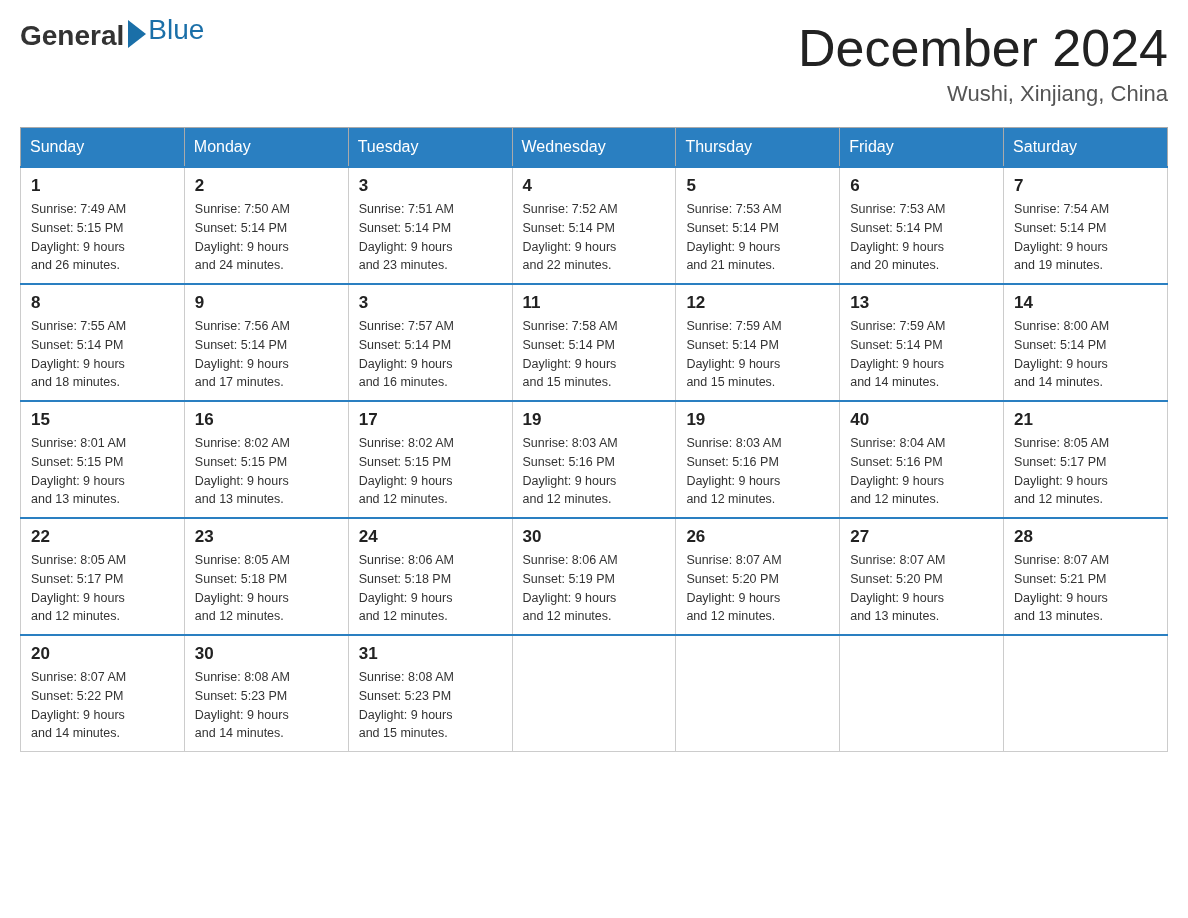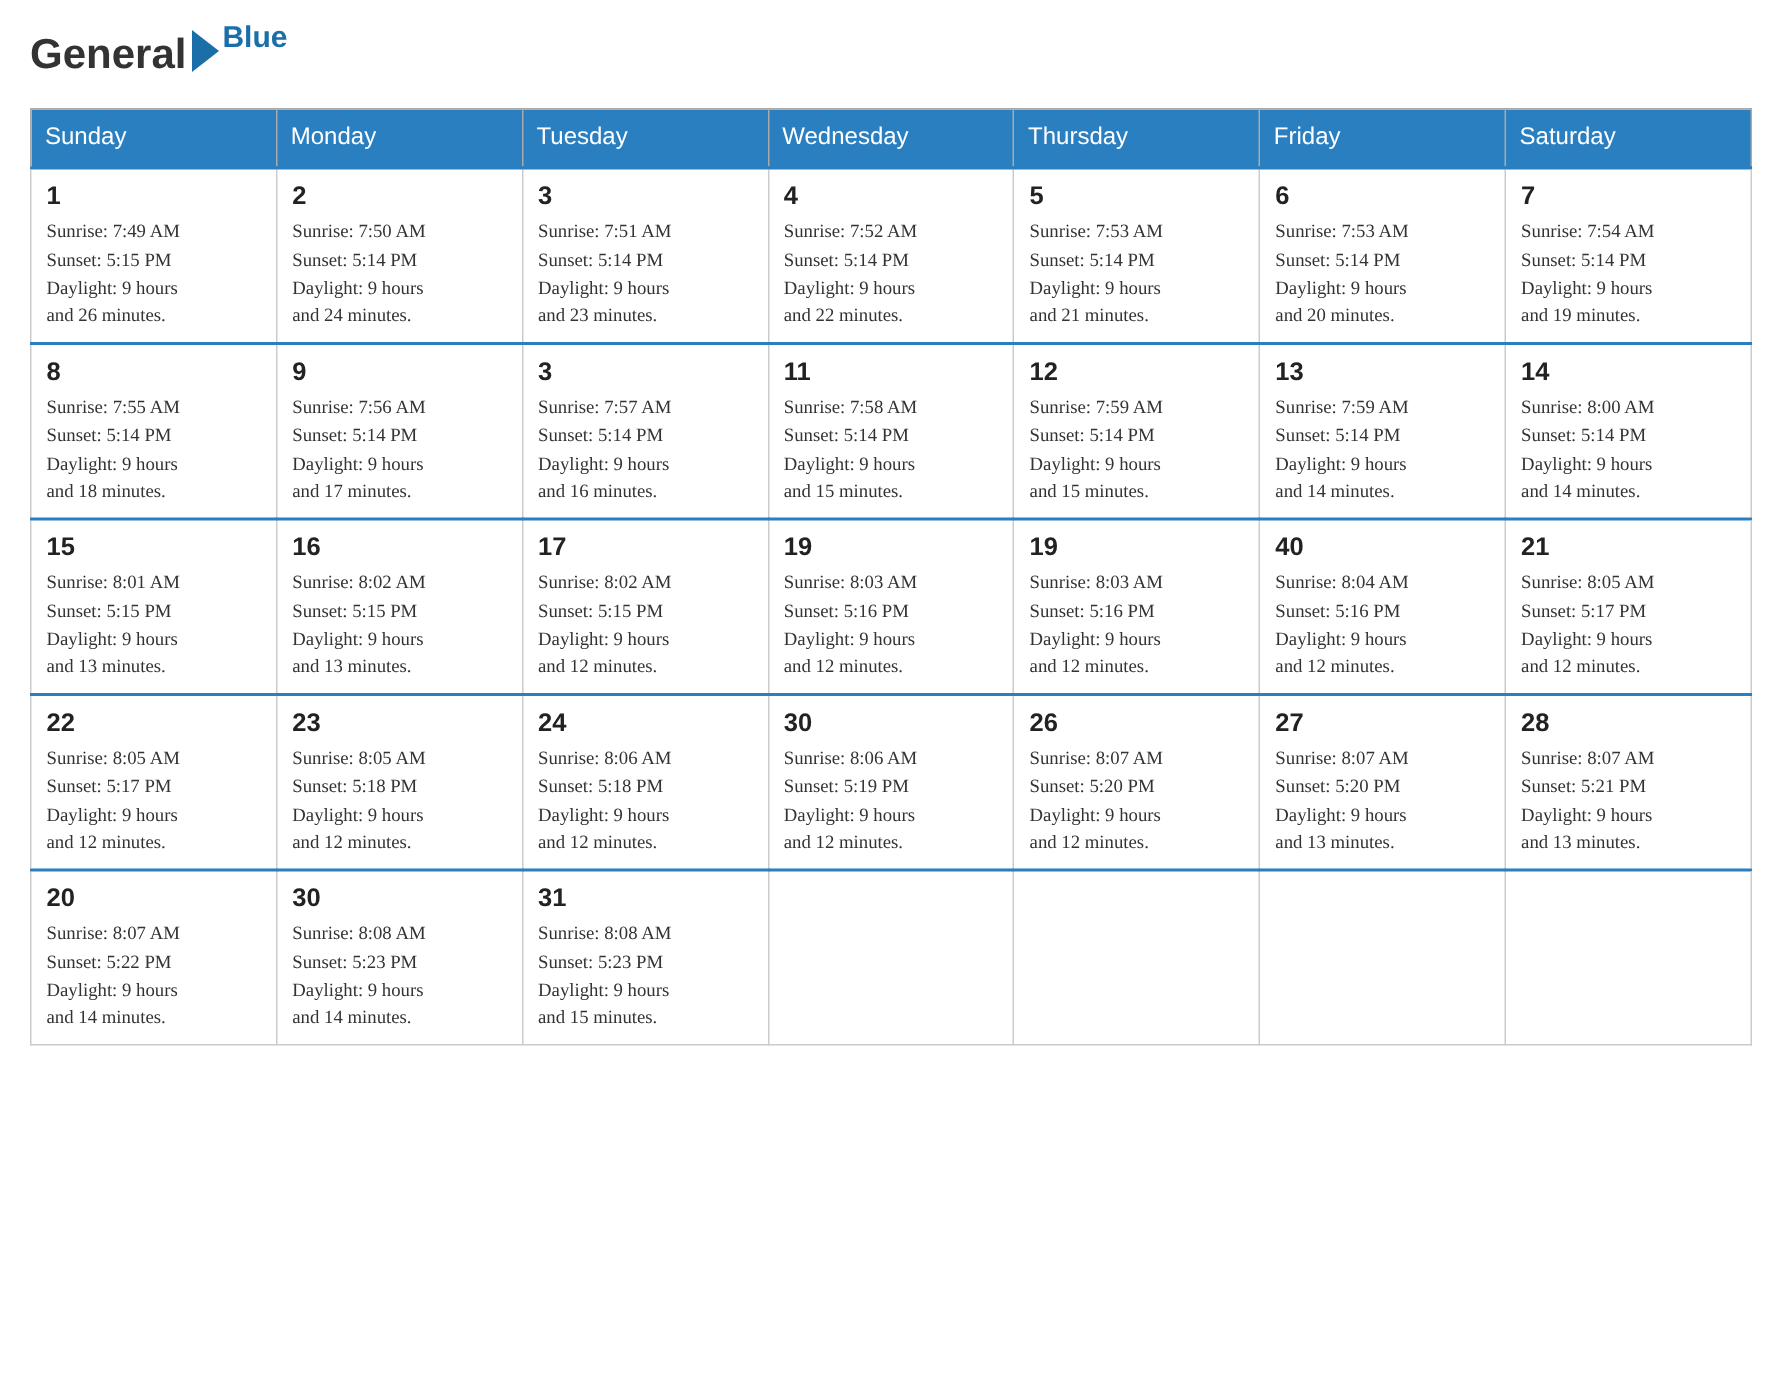--- a/index.html
+++ b/index.html
@@ -32,22 +32,22 @@
       display: inline-block;
       width: 0;
       height: 0;
       border-left: 18px solid #1a6fa8;
       border-top: 14px solid transparent;
       border-bottom: 14px solid transparent;
       margin-left: 4px;
       margin-top: -4px;
     }
     .logo-blue {
-      font-size: 20px;
-      font-weight: bold;
+      font-size: 28px;
+      font-weight: normal;
       color: #1a6fa8;
       margin-top: -6px;
       margin-left: 2px;
     }
     .title-block {
       text-align: right;
     }
     .month-title {
       font-size: 52px;
       font-weight: normal;
@@ -86,21 +86,20 @@
       font-size: 17px;
       font-weight: bold;
       color: #222;
       display: block;
       margin-bottom: 4px;
     }
     .day-info {
       font-size: 12.5px;
       color: #333;
       line-height: 1.5;
-      font-family: Liberation Serif, serif;
     }
     .calendar tr {
       border-bottom: 2px solid #2a7fc1;
     }
     .calendar tbody tr:last-child {
       border-bottom: none;
     }
     .empty-cell {
       background: #fff;
     }
@@ -108,20 +107,24 @@
 </head>
 <body>
 
 <div class="header">
   <div class="logo">
     <div class="logo-general">
       <span>General</span>
       <span class="logo-arrow"></span>
     </div>
     <div class="logo-blue">Blue</div>
+  </div>
+  <div class="title-block">
+    <div class="month-title">December 2024</div>
+    <div class="location-title">Wushi, Xinjiang, China</div>
   </div>
 </div>
 
 <table class="calendar">
   <thead>
     <tr>
       <th>Sunday</th>
       <th>Monday</th>
       <th>Tuesday</th>
       <th>Wednesday</th>

